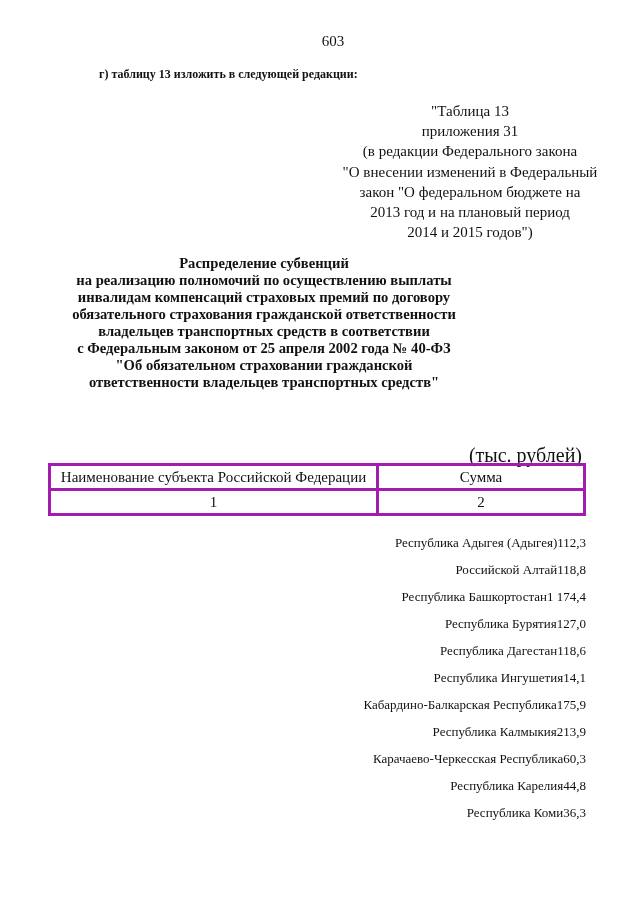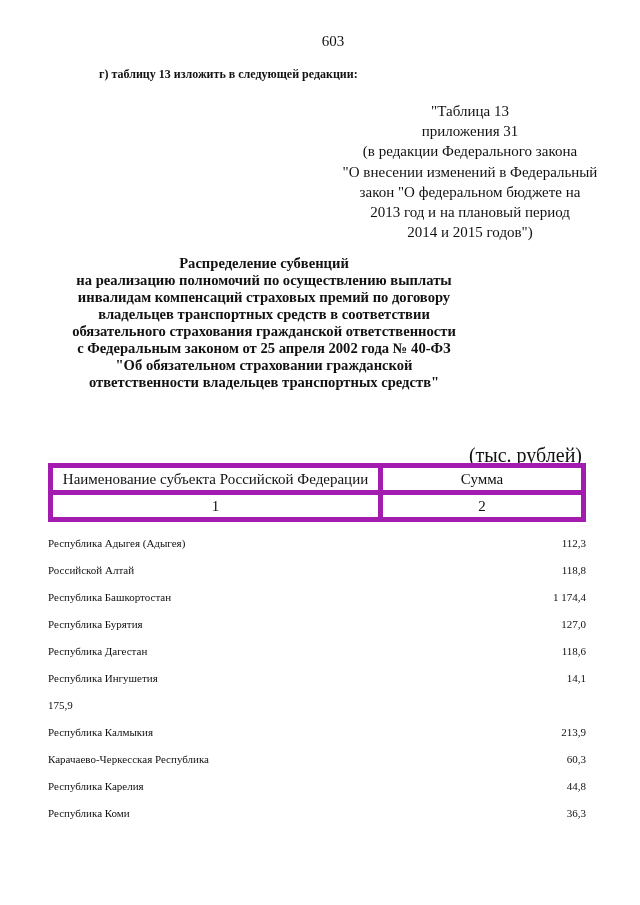--- a/index.html
+++ b/index.html
@@ -56,37 +56,37 @@
     }
     table.head-table {
       position: absolute;
       left: 48px;
       top: 463px;
       width: 538px;
       border-collapse: collapse;
       font-size: 15px;
     }
     table.head-table td {
-      border: 5px solid #a21caf;
+      border: 3px solid #a21caf;
       text-align: center;
       padding: 0;
       height: 22px;
       line-height: 22px;
     }
     table.head-table td.c1 { width: 325px; }
     .rows {
       left: 48px;
       top: 533px;
       width: 538px;
     }
     .row {
       display: flex;
-      justify-content: space-between;
+      justify-content: flex-end;
       height: 27px;
-      font-size: 11px;
+      font-size: 13px;
       line-height: 20px;
     }
     .row .name { white-space: nowrap; }
     .row .value { white-space: nowrap; text-align: right; }
   </style>
 </head>
 <body>
 
 <div class="abs page-number">603</div>
 
@@ -99,22 +99,22 @@
   <div>"О внесении изменений в Федеральный</div>
   <div>закон "О федеральном бюджете на</div>
   <div>2013 год и на плановый период</div>
   <div>2014 и 2015 годов")</div>
 </div>
 
 <div class="abs heading">
   <div>Распределение субвенций</div>
   <div>на реализацию полномочий по осуществлению выплаты</div>
   <div>инвалидам компенсаций страховых премий по договору</div>
+  <div>обязательного страхования гражданской ответственности</div>
   <div>владельцев транспортных средств в соответствии</div>
-  <div>обязательного страхования гражданской ответственности</div>
   <div>с Федеральным законом от 25 апреля 2002 года № 40-ФЗ</div>
   <div>"Об обязательном страховании гражданской</div>
   <div>ответственности владельцев транспортных средств"</div>
 </div>
 
 <div class="abs units">(тыс. рублей)</div>
 
 <table class="head-table">
   <tbody>
       <tr>
@@ -147,20 +147,21 @@
   </div>
   <div class="row">
     <span class="name">Республика Дагестан</span>
     <span class="value">118,6</span>
   </div>
   <div class="row">
     <span class="name">Республика Ингушетия</span>
     <span class="value">14,1</span>
   </div>
   <div class="row">
+    <span class="name">Кабардино-Балкарская Республика</span>
     <span class="value">175,9</span>
   </div>
   <div class="row">
     <span class="name">Республика Калмыкия</span>
     <span class="value">213,9</span>
   </div>
   <div class="row">
     <span class="name">Карачаево-Черкесская Республика</span>
     <span class="value">60,3</span>
   </div>

